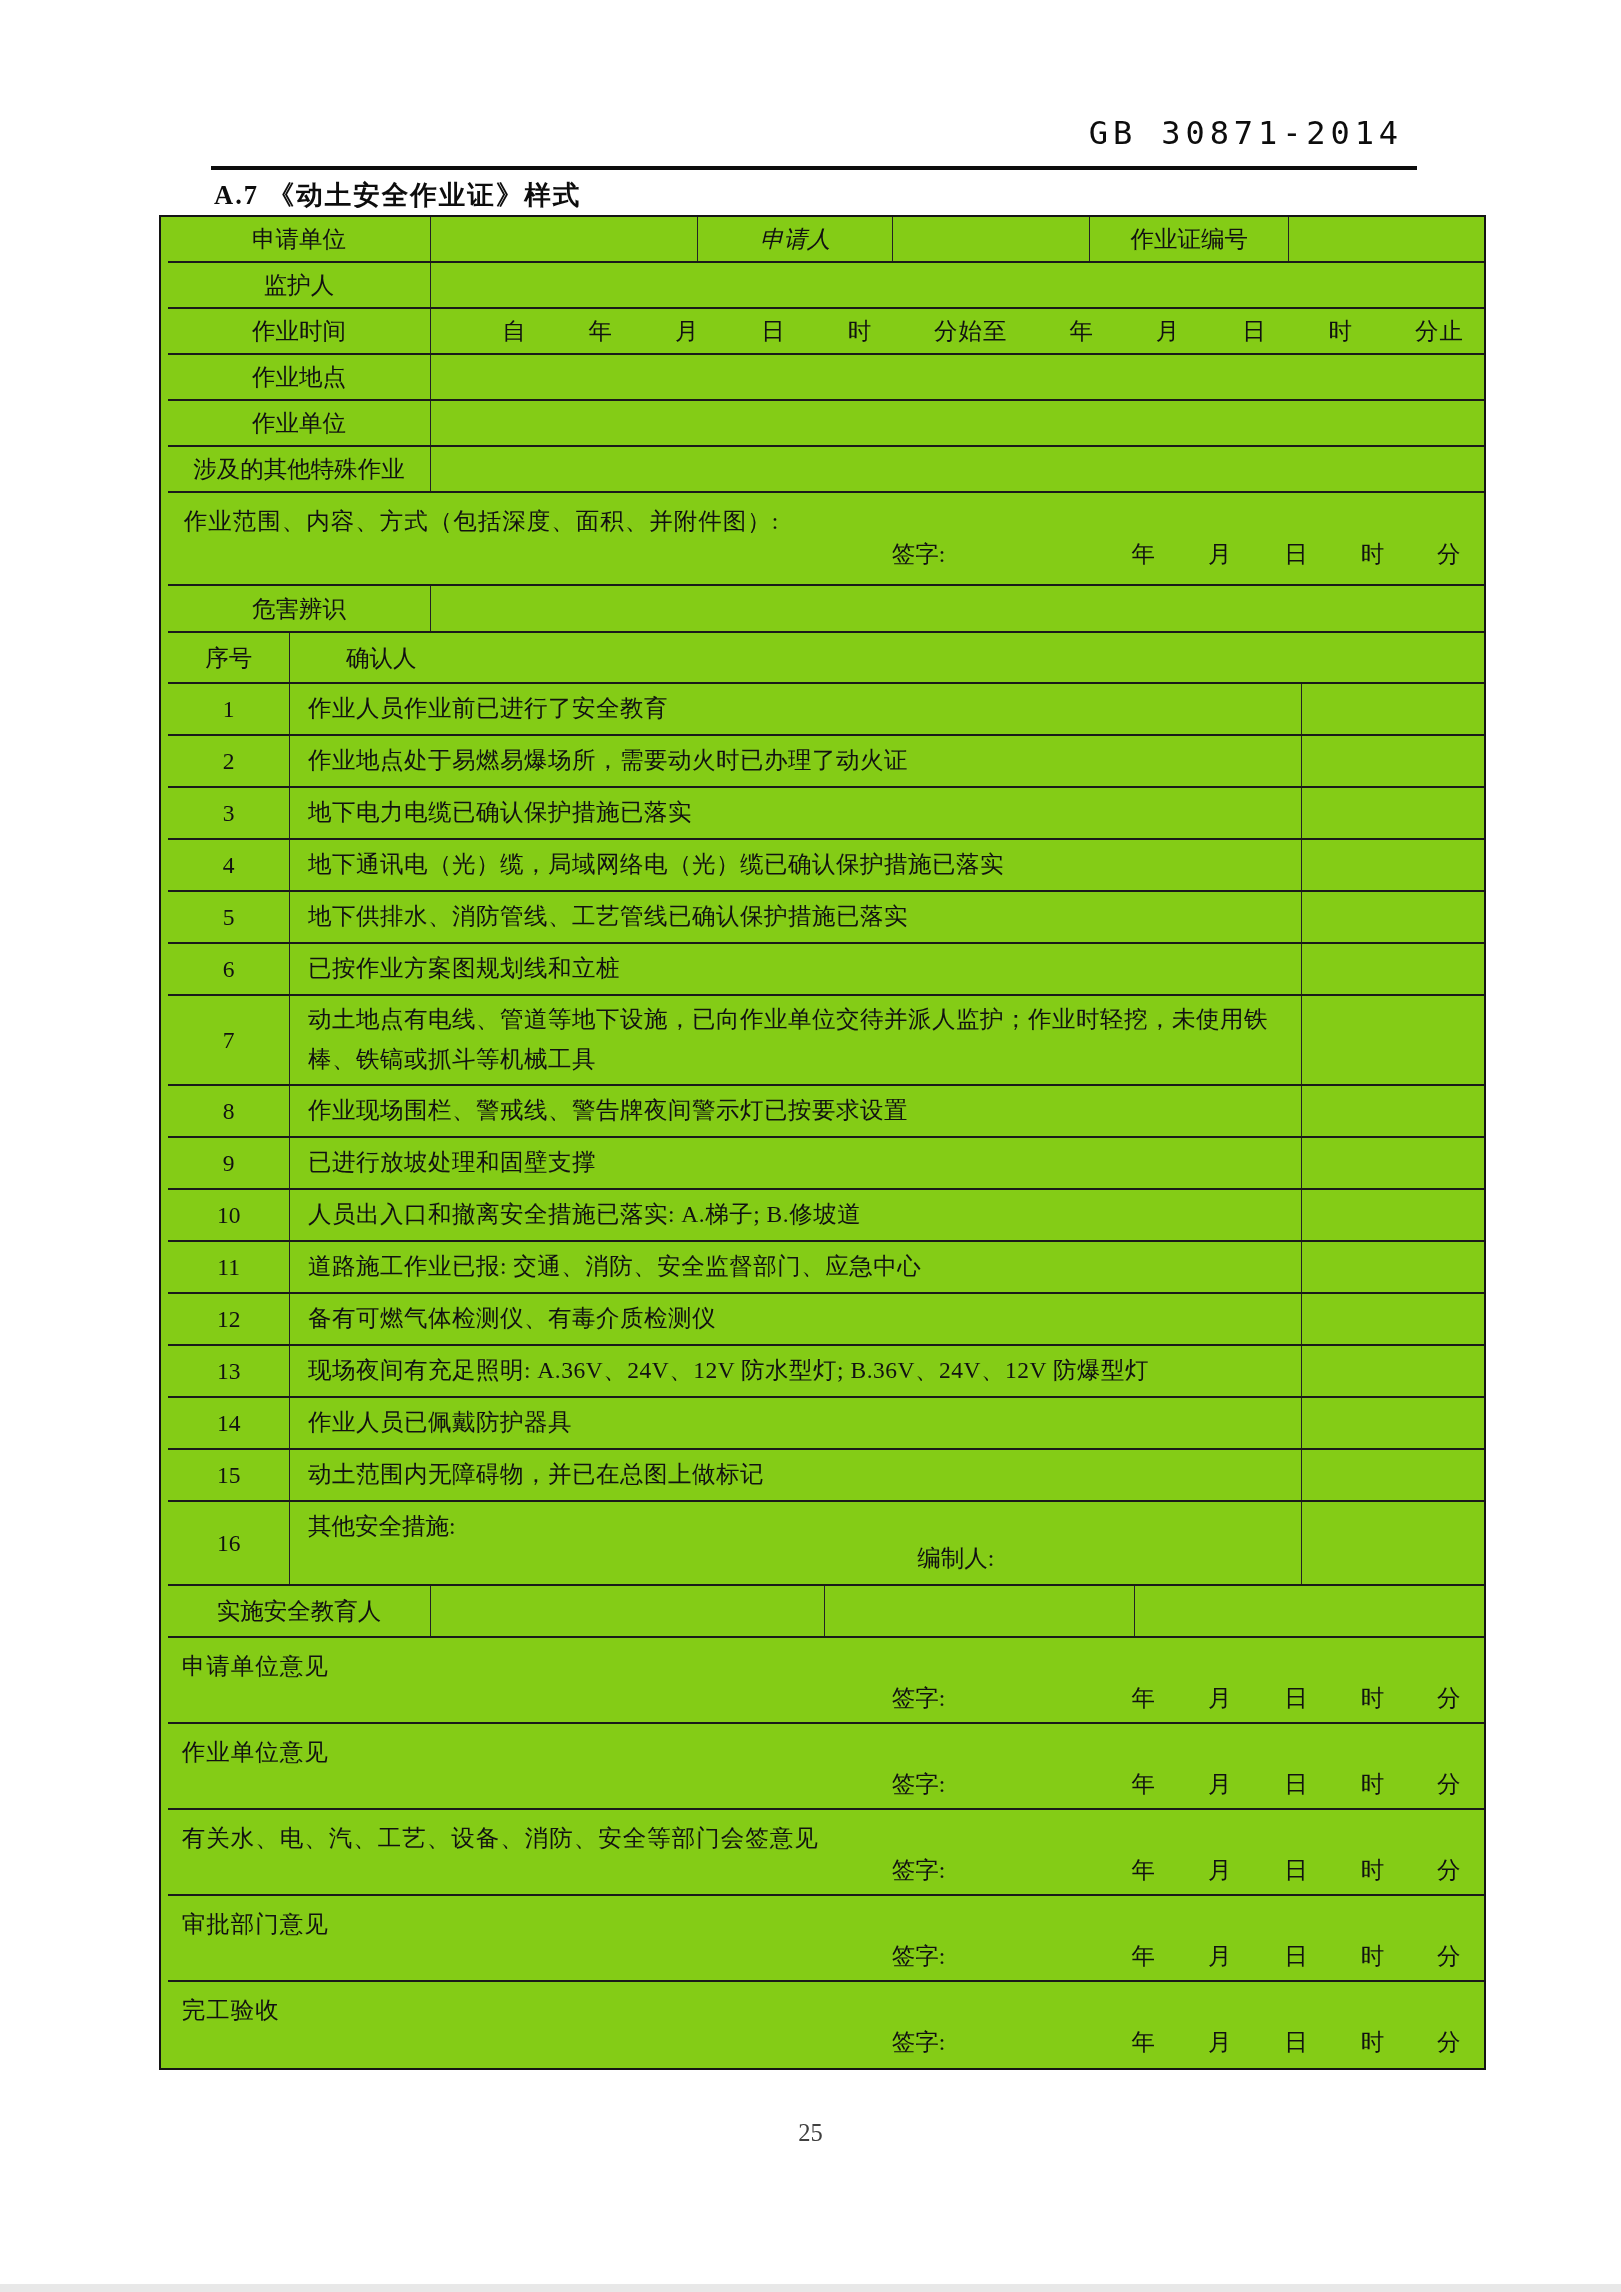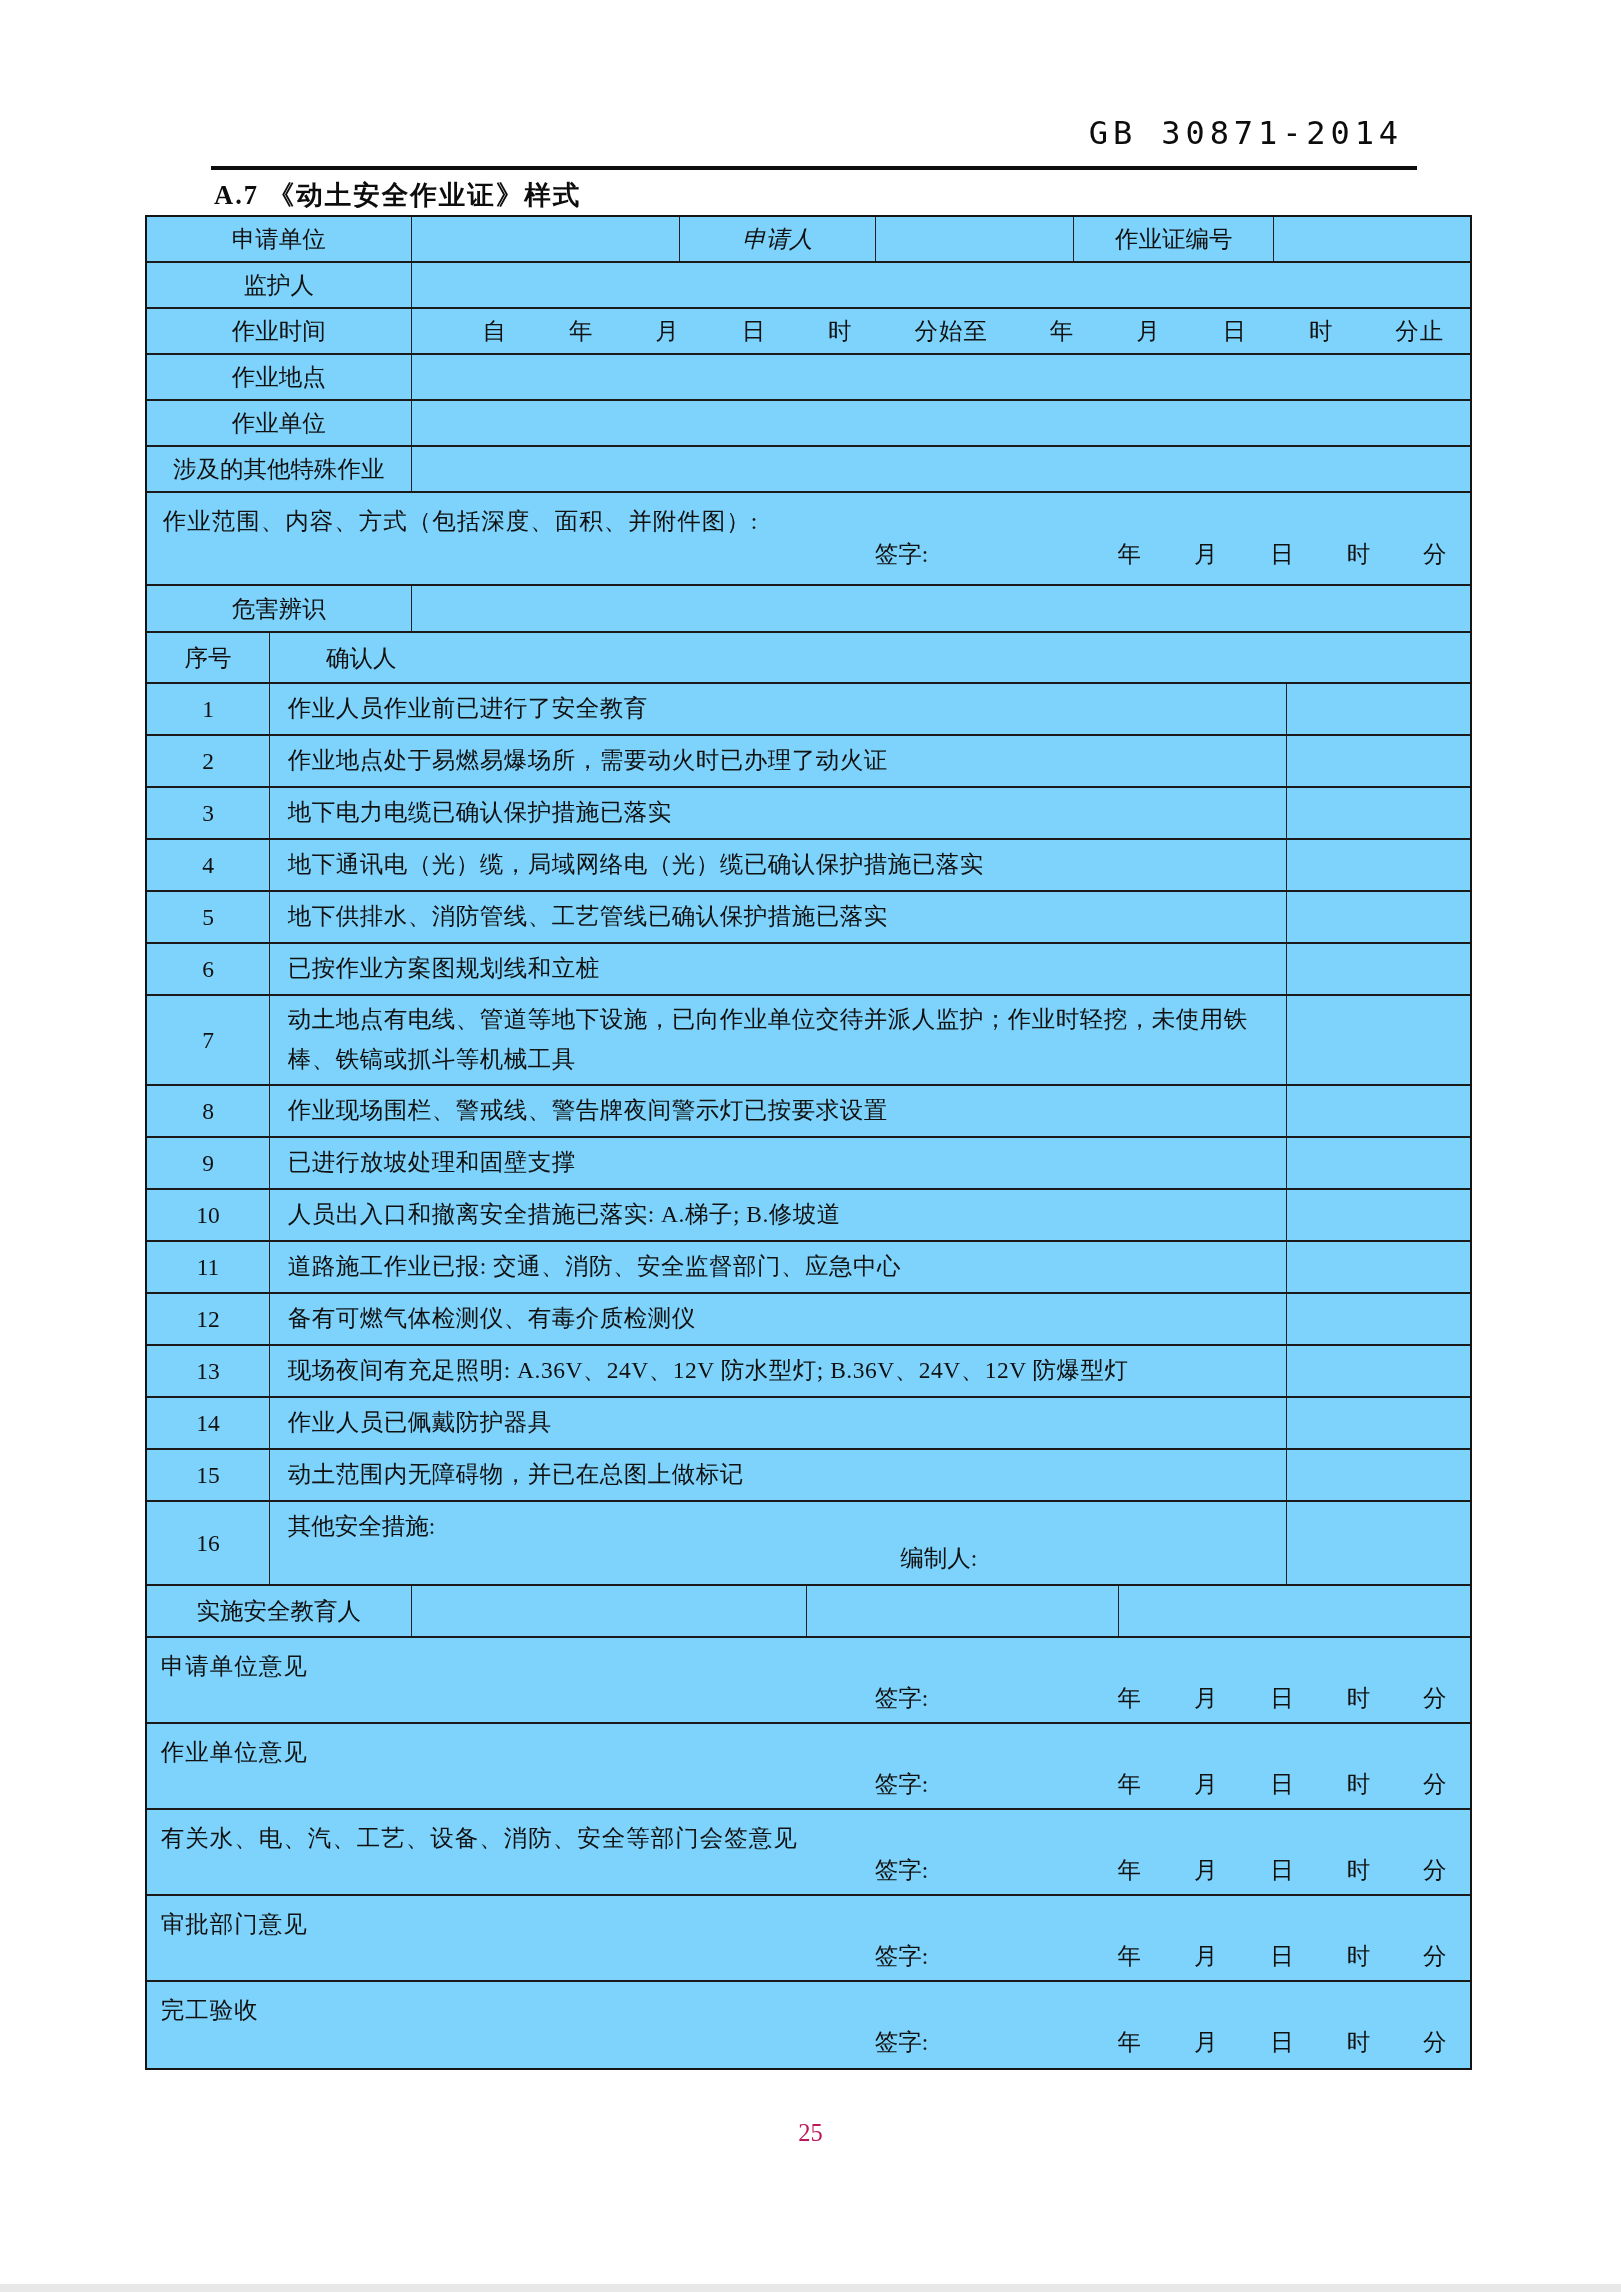--- a/index.html
+++ b/index.html
@@ -17,22 +17,22 @@
   }
   .top-rule {
     position:absolute; left:211px; top:166px; width:1206px; height:3.9px; background:#0d0d0d;
   }
   .section-title {
     position:absolute; left:214px; top:177px;
     font-size:26.5px; font-weight:bold; letter-spacing:2px; color:#0d0d0d;
   }
 
   .form {
-    position:absolute; left:145px; top:215px; width:1327px;
-    border:2.5px solid #141414; background:#7dd3fc;
+    position:absolute; left:159px; top:215px; width:1327px;
+    border:2.5px solid #141414; background:#84cc16;padding-left:7px;
   }
   .row { display:flex; border-bottom:2px solid #1a1a1a; }
   .row:last-child { border-bottom:none; }
   .c { border-right:1.5px solid #232323; display:flex; align-items:center; justify-content:center;
        font-size:23.5px; overflow:hidden; }
   .c:last-child { border-right:none; }
 
   
   .w-c1 { width:20%; }   .w-c2 { width:20.3%; } .w-c3 { width:14.8%;font-style:italic; }
   .w-c4 { width:15%; }   .w-c5 { width:15.1%; } .w-rest { flex:1; }
@@ -53,21 +53,21 @@
   .col16 { flex:1; display:flex; flex-direction:column; align-items:stretch; justify-content:flex-start;
            border-right:1.5px solid #232323; font-size:23.5px; }
   .other-label { padding:7.8px 0 0 17.6px; }
   .compiler { margin-top:auto; padding:0 0 11.8px 62%; }
 
   
   .w-e2 { width:29.9%; } .w-e3 { width:23.6%; }
 
   .page-num {
     position:absolute; top:2119px; left:0; width:100%; text-align:center;
-    font-size:24.5px; color:#be185d;
+    font-size:24.5px; color:#404040;
   }
 </style>
 </head>
 <body>
 
 <div class="page">
 
   <div class="gb-code">GB 30871-2014</div>
   <div class="top-rule"></div>
   <div class="section-title">A.7 《动土安全作业证》样式</div>

